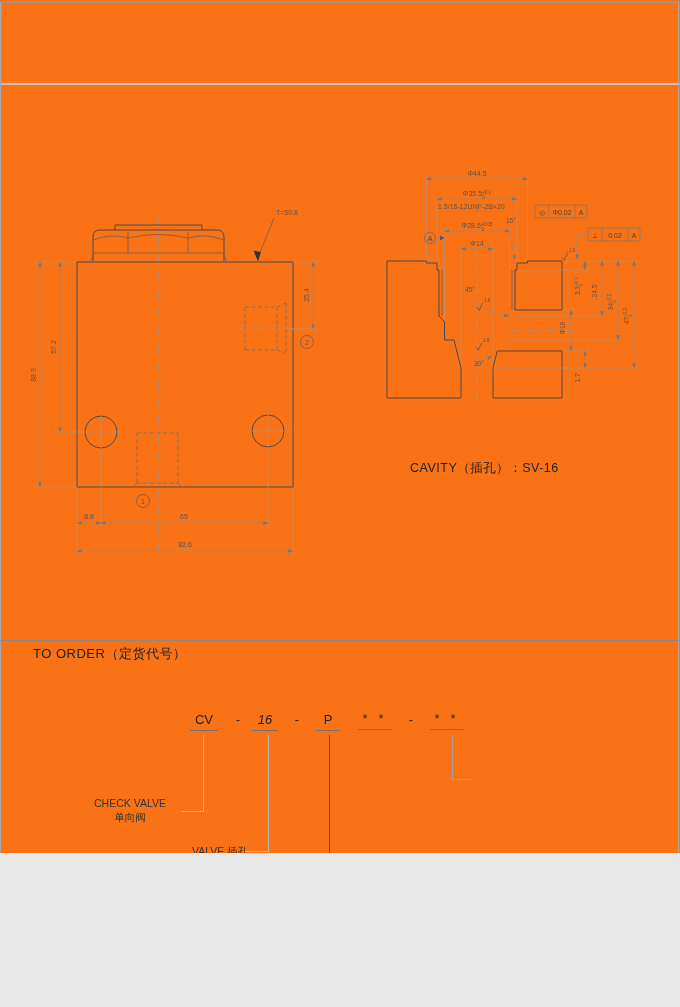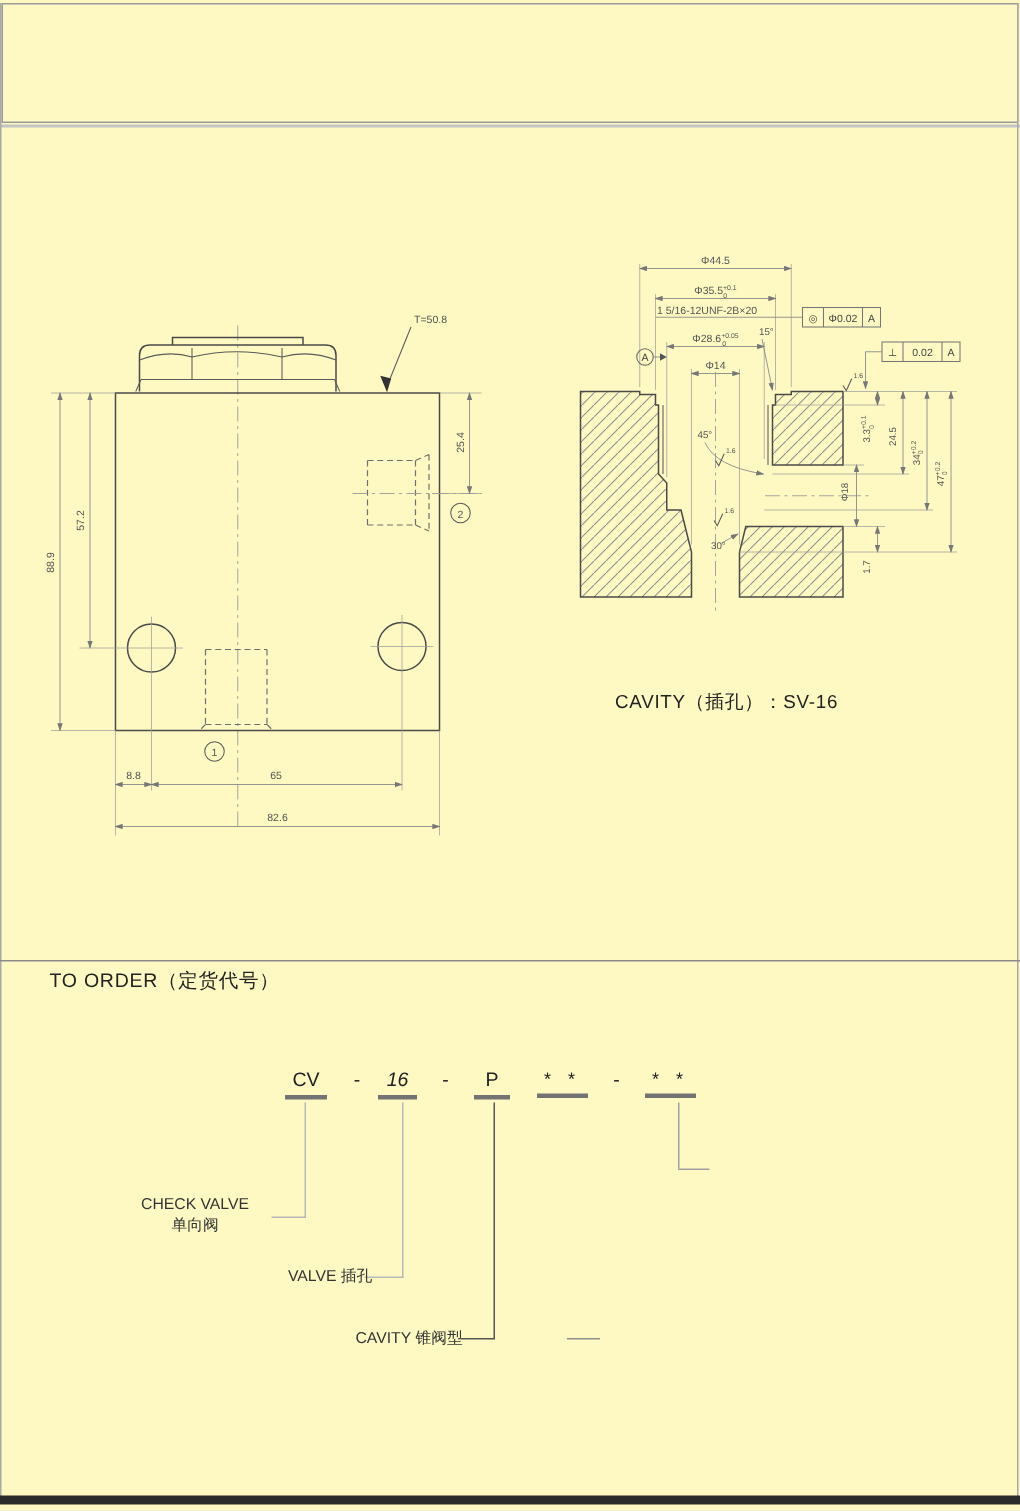--- a/index.html
+++ b/index.html
@@ -1,16 +1,16 @@
 <!DOCTYPE html>
 <html><head>
 <meta charset="utf-8">
 <style>
   html,body{margin:0;padding:0;background:#e8e8e8;}
-  .page{position:relative;width:680px;height:1007px;background:#fef9c3;overflow:hidden;
+  .page{position:relative;width:680px;height:853px;background:#f97316;overflow:hidden;
         font-family:"Liberation Sans",sans-serif;color:#333;}
   .frame{position:absolute;pointer-events:none;}
   .hdr-box{left:1px;top:2px;width:676px;height:78px;border:1px solid #9a9a9a;}
   .hdr-shadow{left:0;top:83px;width:680px;height:2px;background:#c4c4c4;}
   .side-l{left:0;top:2px;width:1px;height:1000px;background:#a8a8a8;}
   .side-r{left:678px;top:2px;width:1px;height:1000px;background:#a8a8a8;}
   .divider{left:0;top:640px;width:680px;height:1px;background:#8a8a8a;}
   .bottom-bar{left:0;top:997px;width:680px;height:6px;background:#2b2b2b;}
 
   svg text{font-family:"Liberation Sans",sans-serif;}
@@ -22,21 +22,21 @@
   .thin{stroke:#5a5a5a;stroke-width:.7;fill:none;}
   .dimln{stroke:#8a8a8a;stroke-width:.6;fill:none;}
   .extln{stroke:#9e9e9e;stroke-width:.5;fill:none;}
   .cl{stroke:#9a9a9a;stroke-width:.6;fill:none;stroke-dasharray:10 3 2 3;}
   .dash{stroke:#6f6f6f;stroke-width:.8;fill:none;stroke-dasharray:4 2.5;}
   .hatched{fill:url(#hatch);stroke:#4a4a4a;stroke-width:1;}
 
   .caption{position:absolute;left:410px;top:460px;font-size:12.5px;color:#222;letter-spacing:.5px;}
   .order-title{position:absolute;left:33px;top:645px;font-size:13px;color:#222;letter-spacing:.5px;}
   .code{position:absolute;top:712px;font-size:13px;color:#222;text-align:center;}
-  .code.u{border-bottom:3px solid #737373;padding-bottom:3px;}
+  .code.u{border-bottom:1px solid #737373;padding-bottom:3px;}
   .stars{letter-spacing:4px;font-size:12px;}
   .ln{position:absolute;}
   .callout{position:absolute;font-size:10.5px;color:#333;line-height:13.5px;white-space:nowrap;}
   .callout .zh{font-size:10.5px;}
   .crack-block div,.body-block div{white-space:nowrap;}
   .crack-block{line-height:15px;}
   .body-block{line-height:13px;}
 </style>
 </head>
 <body>

